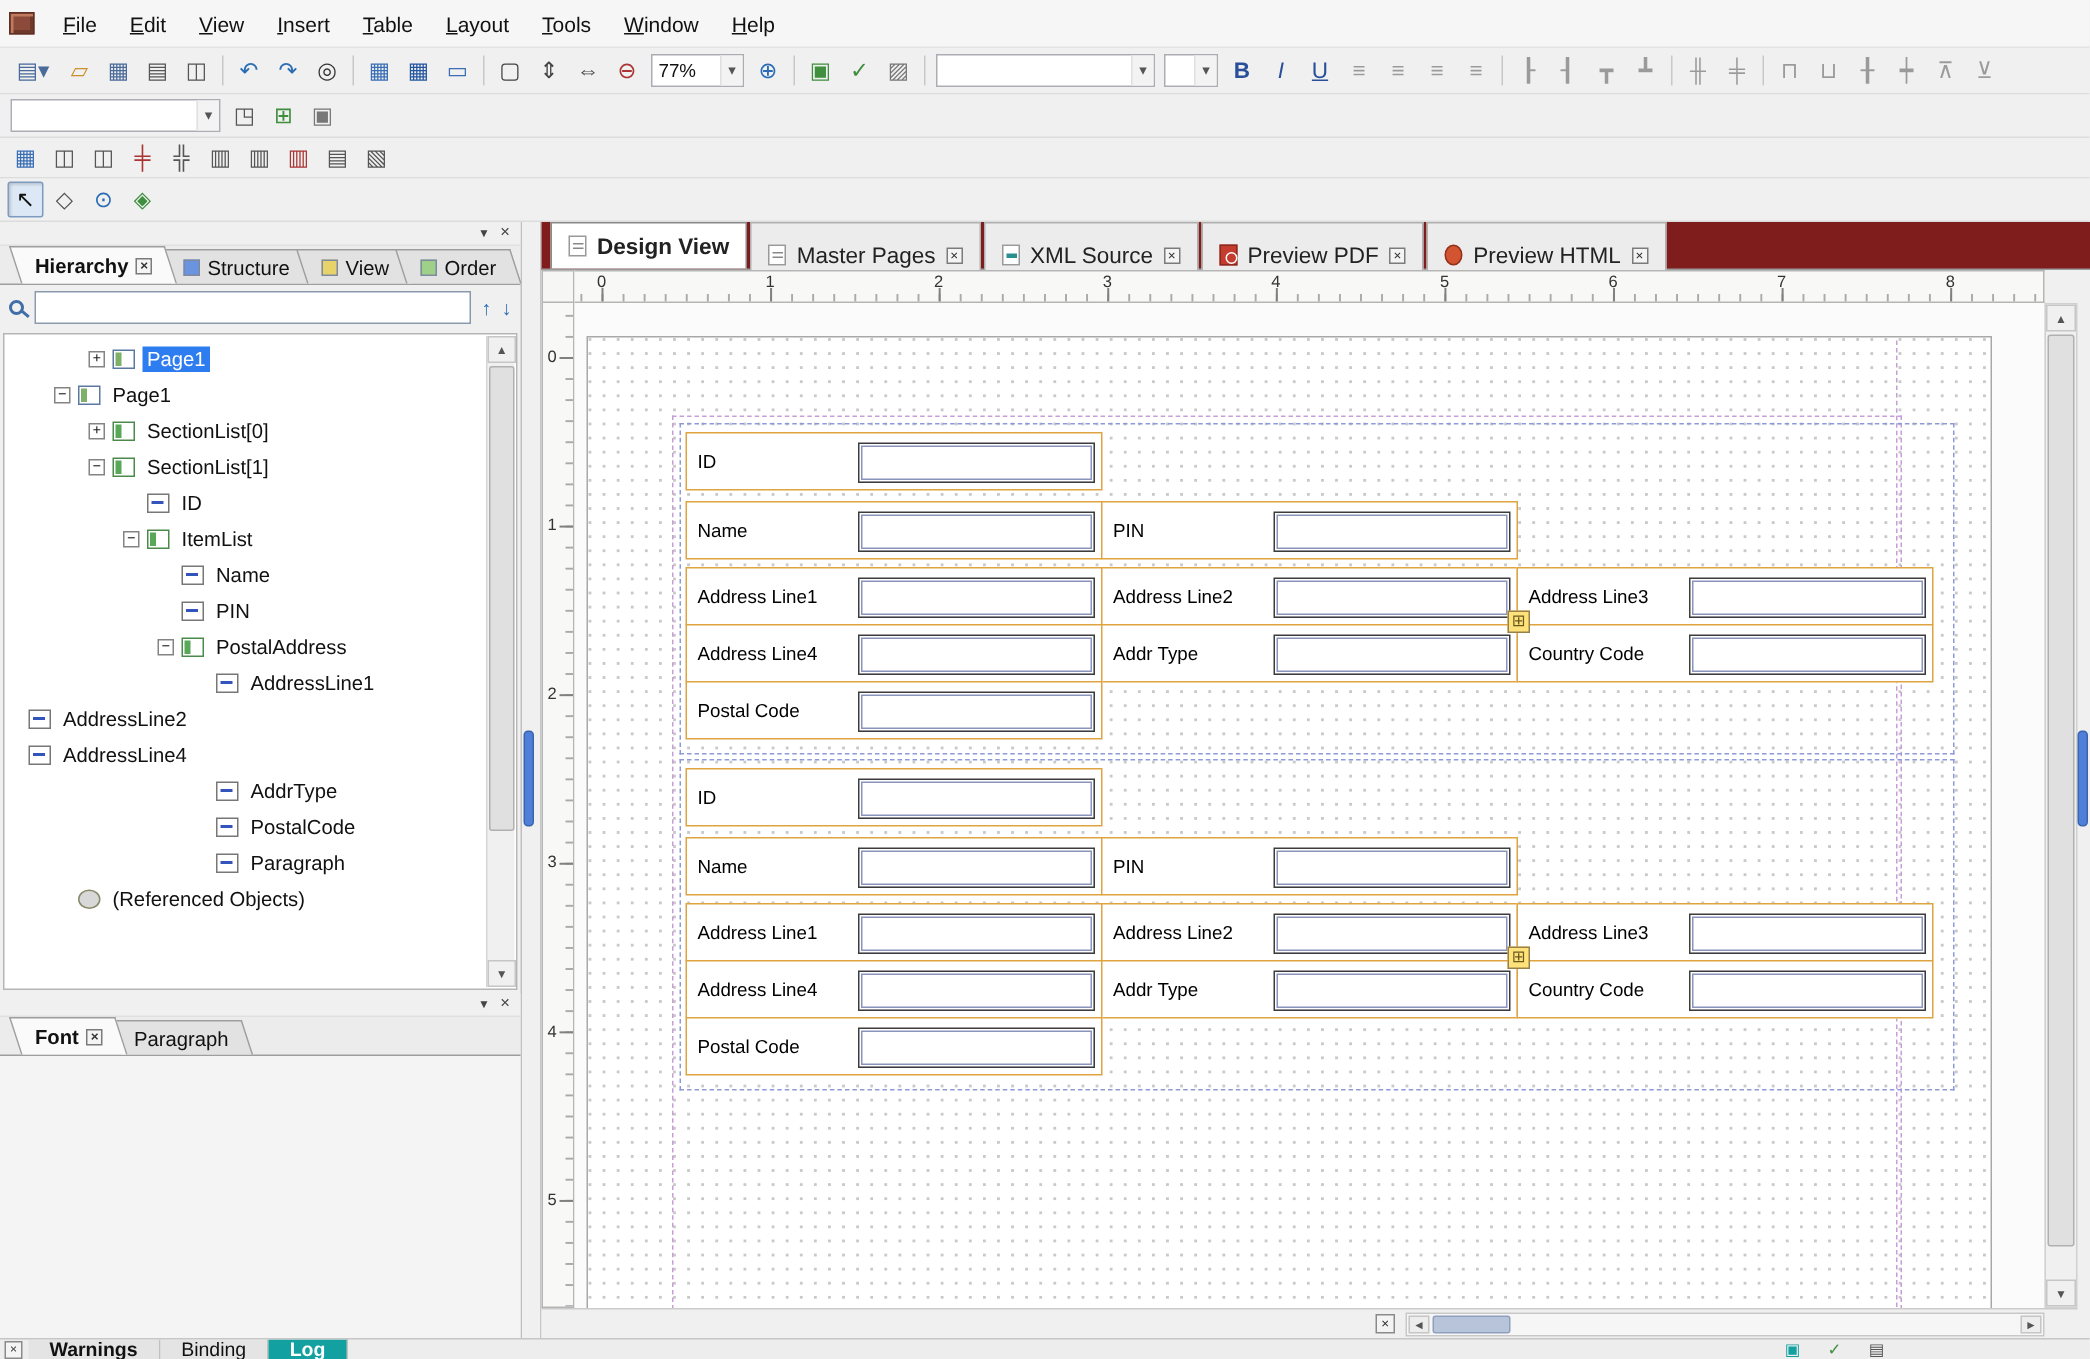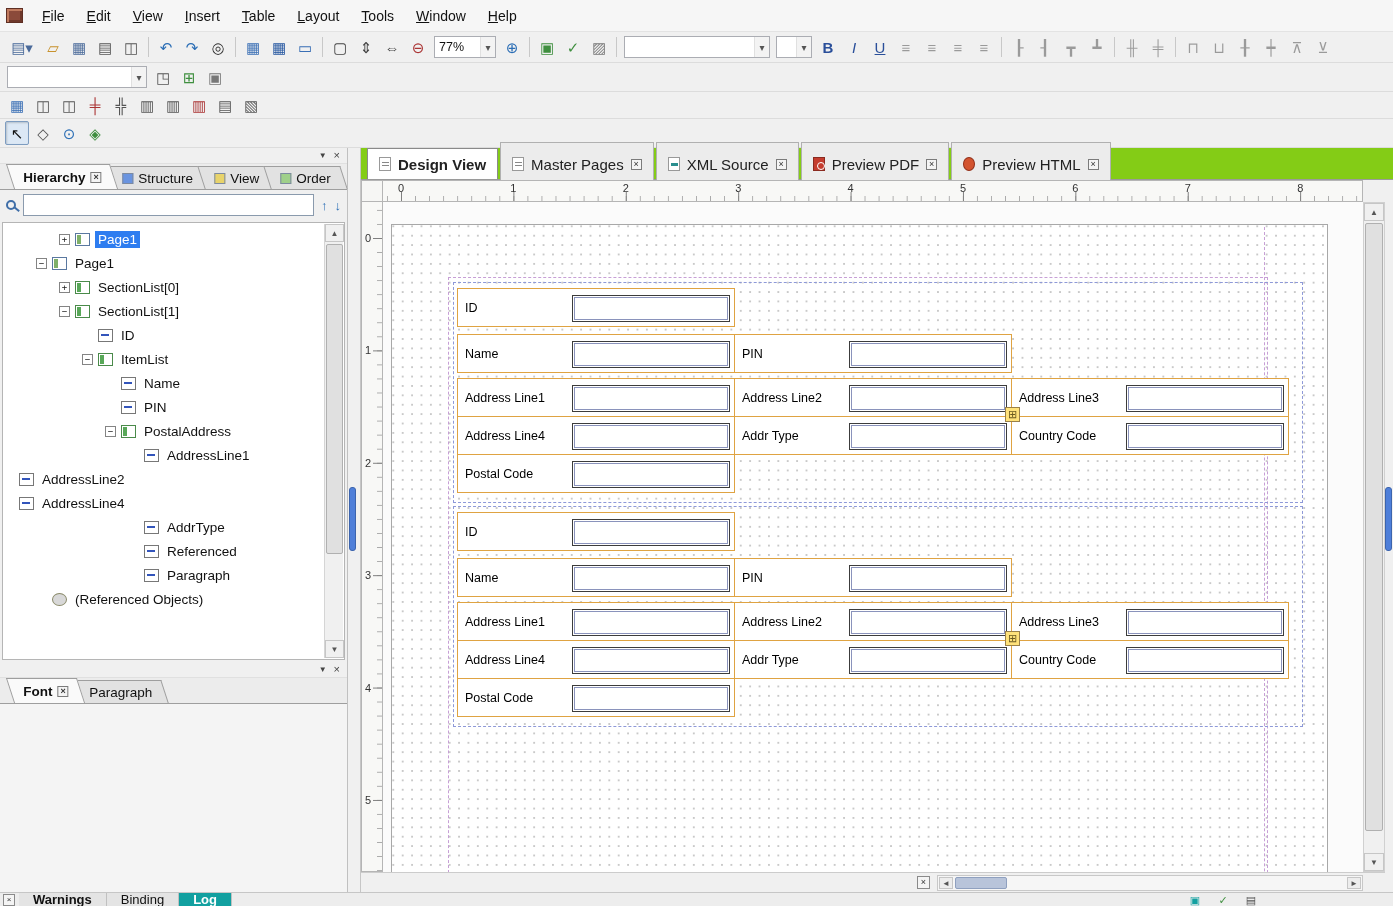--- a/index.html
+++ b/index.html
@@ -88,22 +88,22 @@
   #fontbody{flex:1;background:#f4f4f4}
 
   
   .vsplit{position:absolute;width:7px;height:64px;background:#4f7fd9;border-radius:3px;border:1px solid #3c64ad}
   #lsplit{left:349px;top:487px}
   #rsplit{left:1385px;top:487px}
 
   
   #editor{position:absolute;left:360px;top:148px;width:1033px;height:744px;background:#f0f0f0;
     border-left:1px solid #c6c6c6}
-  #etabs{position:absolute;left:0;top:0;width:1033px;height:32px;display:flex;align-items:center;
-    padding-left:6px;background:#84cc16;border-bottom:1px solid #9a9a9a}
+  #etabs{position:absolute;left:0;top:0;width:1033px;height:32px;display:flex;align-items:flex-start;
+    padding-left:6px;background:#7f1d1d;border-bottom:1px solid #9a9a9a}
   .etab{height:43px;margin-right:2px;border:1px solid #b0b0b0;border-bottom:none;background:#ececec;
     display:flex;align-items:center;gap:7px;padding:0 11px;font-size:15px;color:#222;cursor:default}
   .etab.active{background:#fff;height:31px;font-weight:bold;border-color:#8a8a8a}
   .ticon{width:12px;height:14px;border:1px solid #999;background:#fff;flex:none;position:relative}
   .ticon.design::after,.ticon.master::after{content:'';position:absolute;left:2px;top:4px;width:7px;height:1px;
     background:#888;box-shadow:0 3px 0 #888}
   .ticon.xml::after{content:'';position:absolute;left:2px;top:5px;width:7px;height:3px;background:#2a8f8f}
   .ticon.pdf{background:#c43c2e;border-color:#8a2a20}
   .ticon.pdf::after{content:'';position:absolute;left:3px;top:4px;width:6px;height:6px;border:1px solid #fff;border-radius:50%}
   .ticon.html{background:#d35430;border-color:#93301a;border-radius:50%}
@@ -484,21 +484,21 @@
             <span class="tlabel">AddressLine4</span>
           </div>
           <div class="tnode" style="padding-left: 125px;">
             <span class="texp empty"></span>
             <span class="tico field"></span>
             <span class="tlabel">AddrType</span>
           </div>
           <div class="tnode" style="padding-left: 125px;">
             <span class="texp empty"></span>
             <span class="tico field"></span>
-            <span class="tlabel">Referenced</span>
+            <span class="tlabel">PostalCode</span>
           </div>
           <div class="tnode" style="padding-left: 125px;">
             <span class="texp empty"></span>
             <span class="tico field"></span>
             <span class="tlabel">Paragraph</span>
           </div>
           <div class="tnode" style="padding-left: 33px;">
             <span class="texp empty"></span>
             <span class="tico ref"></span>
             <span class="tlabel">(Referenced Objects)</span>

